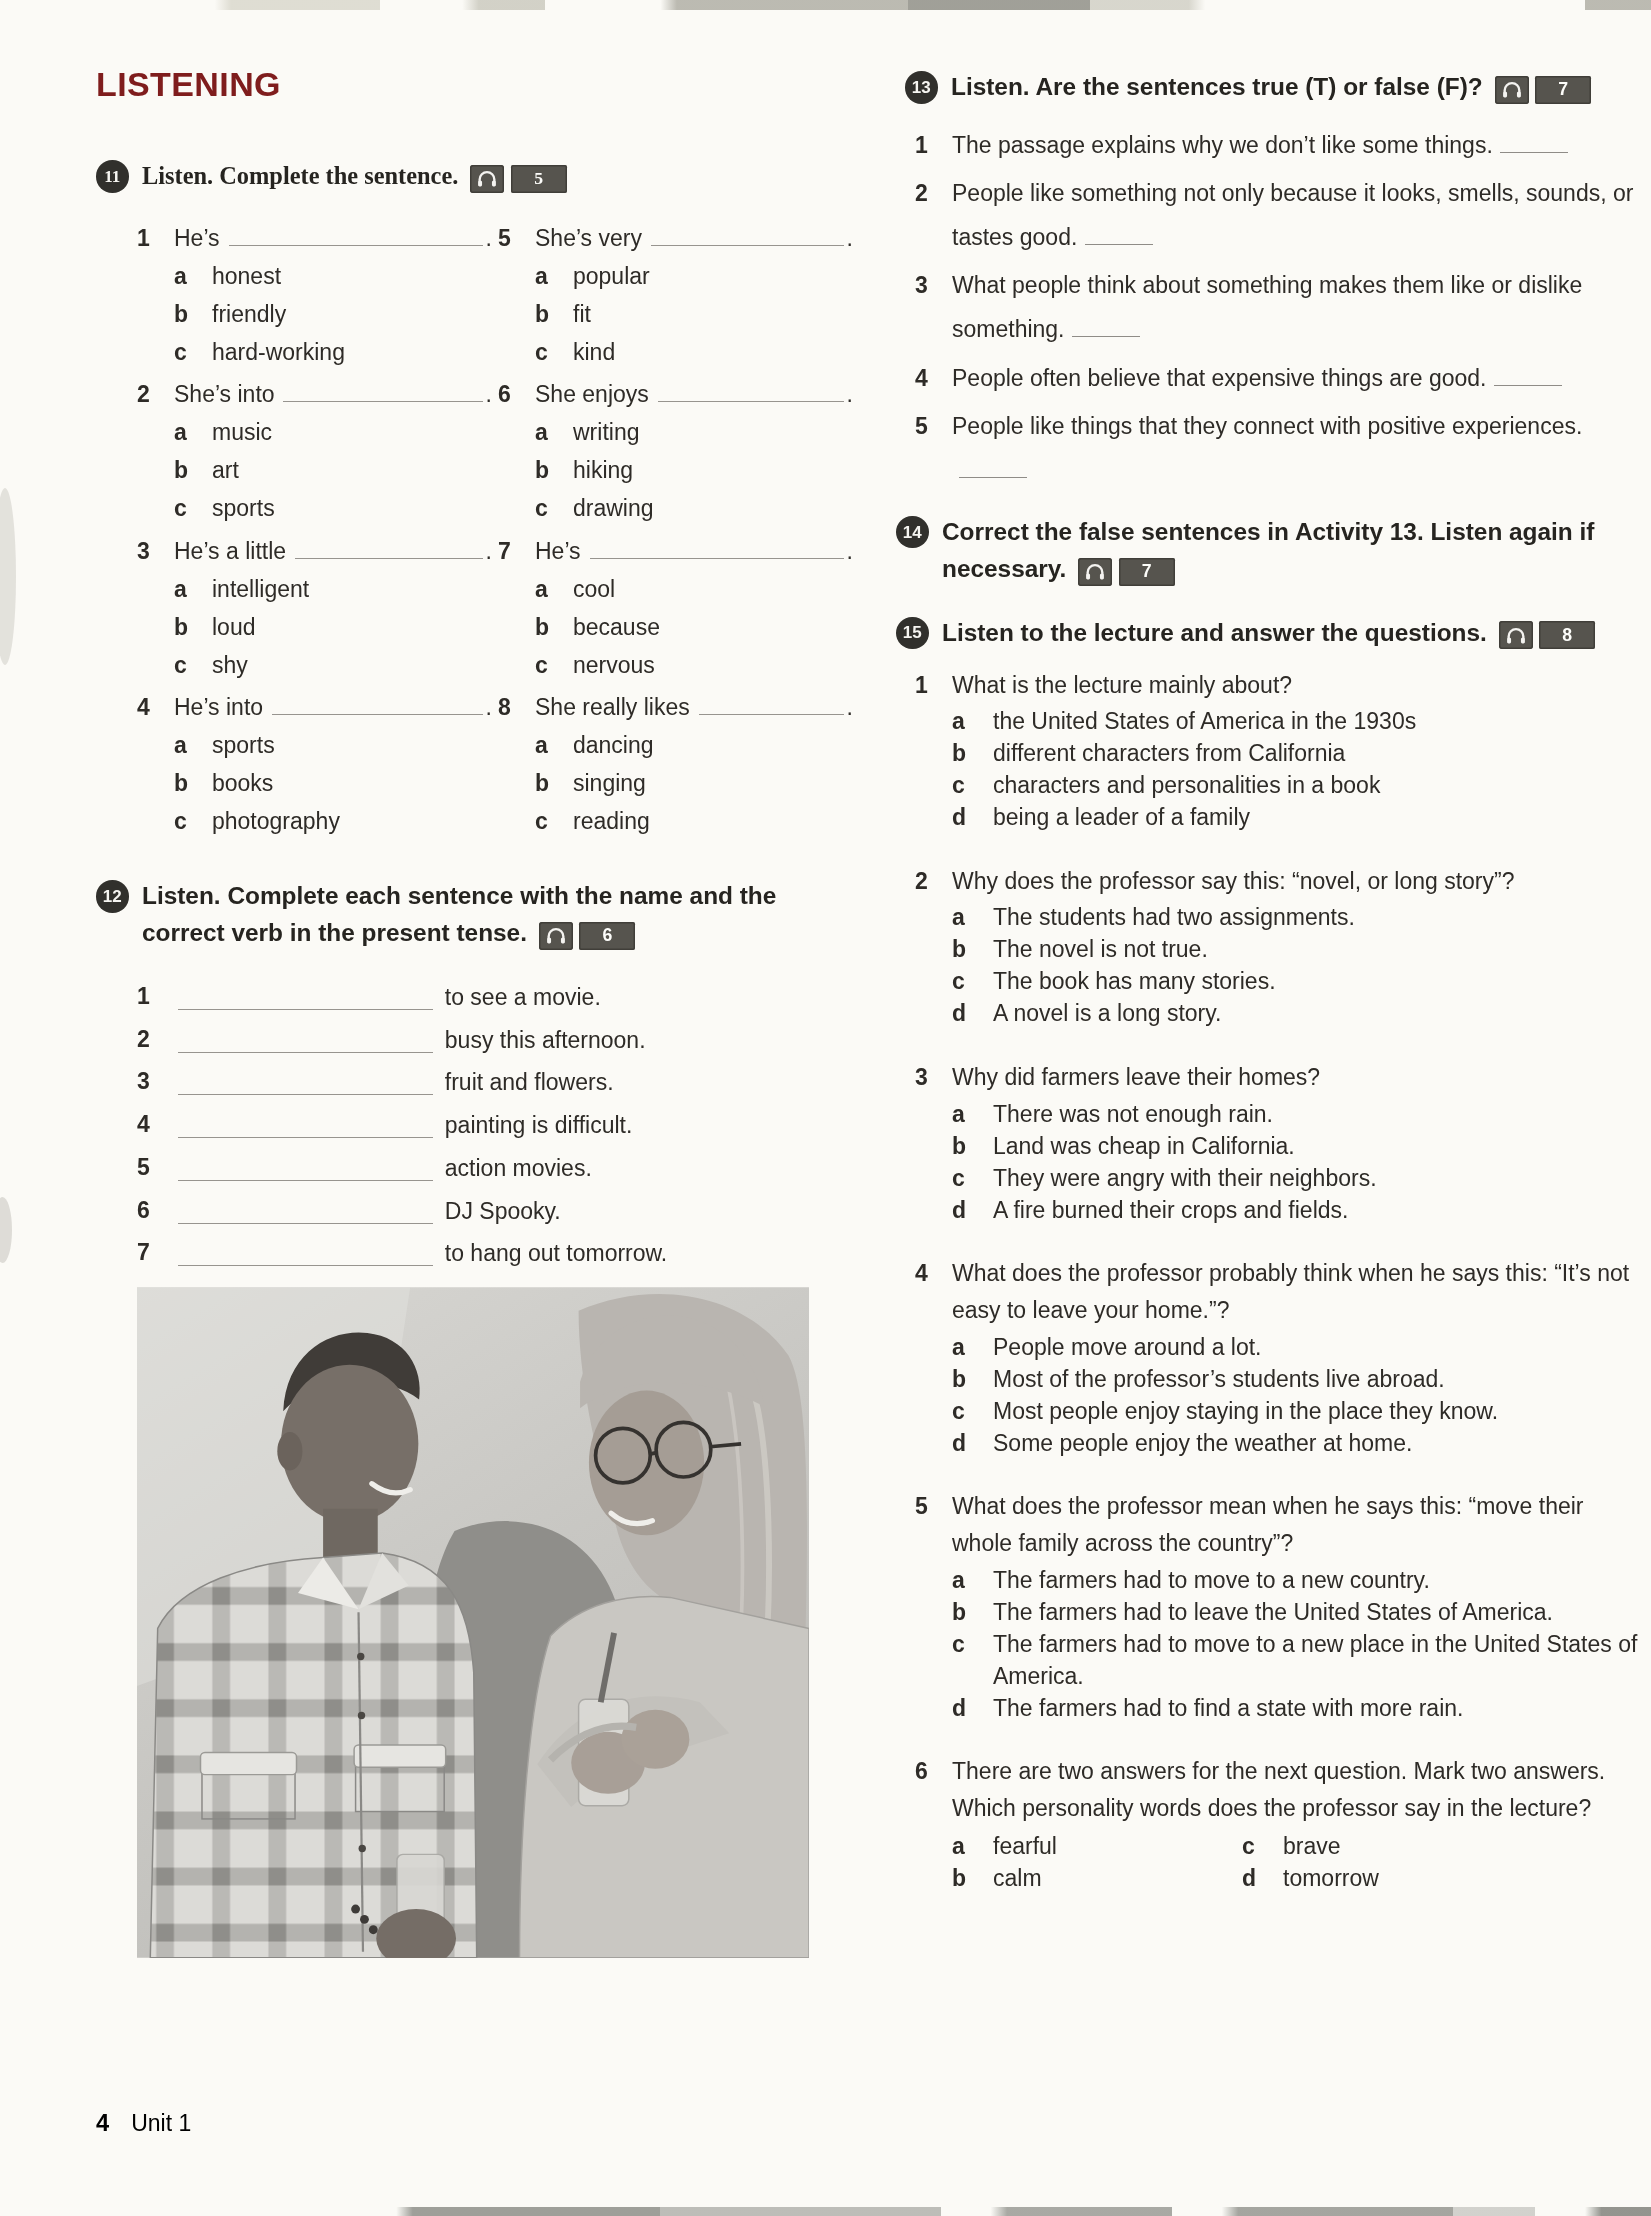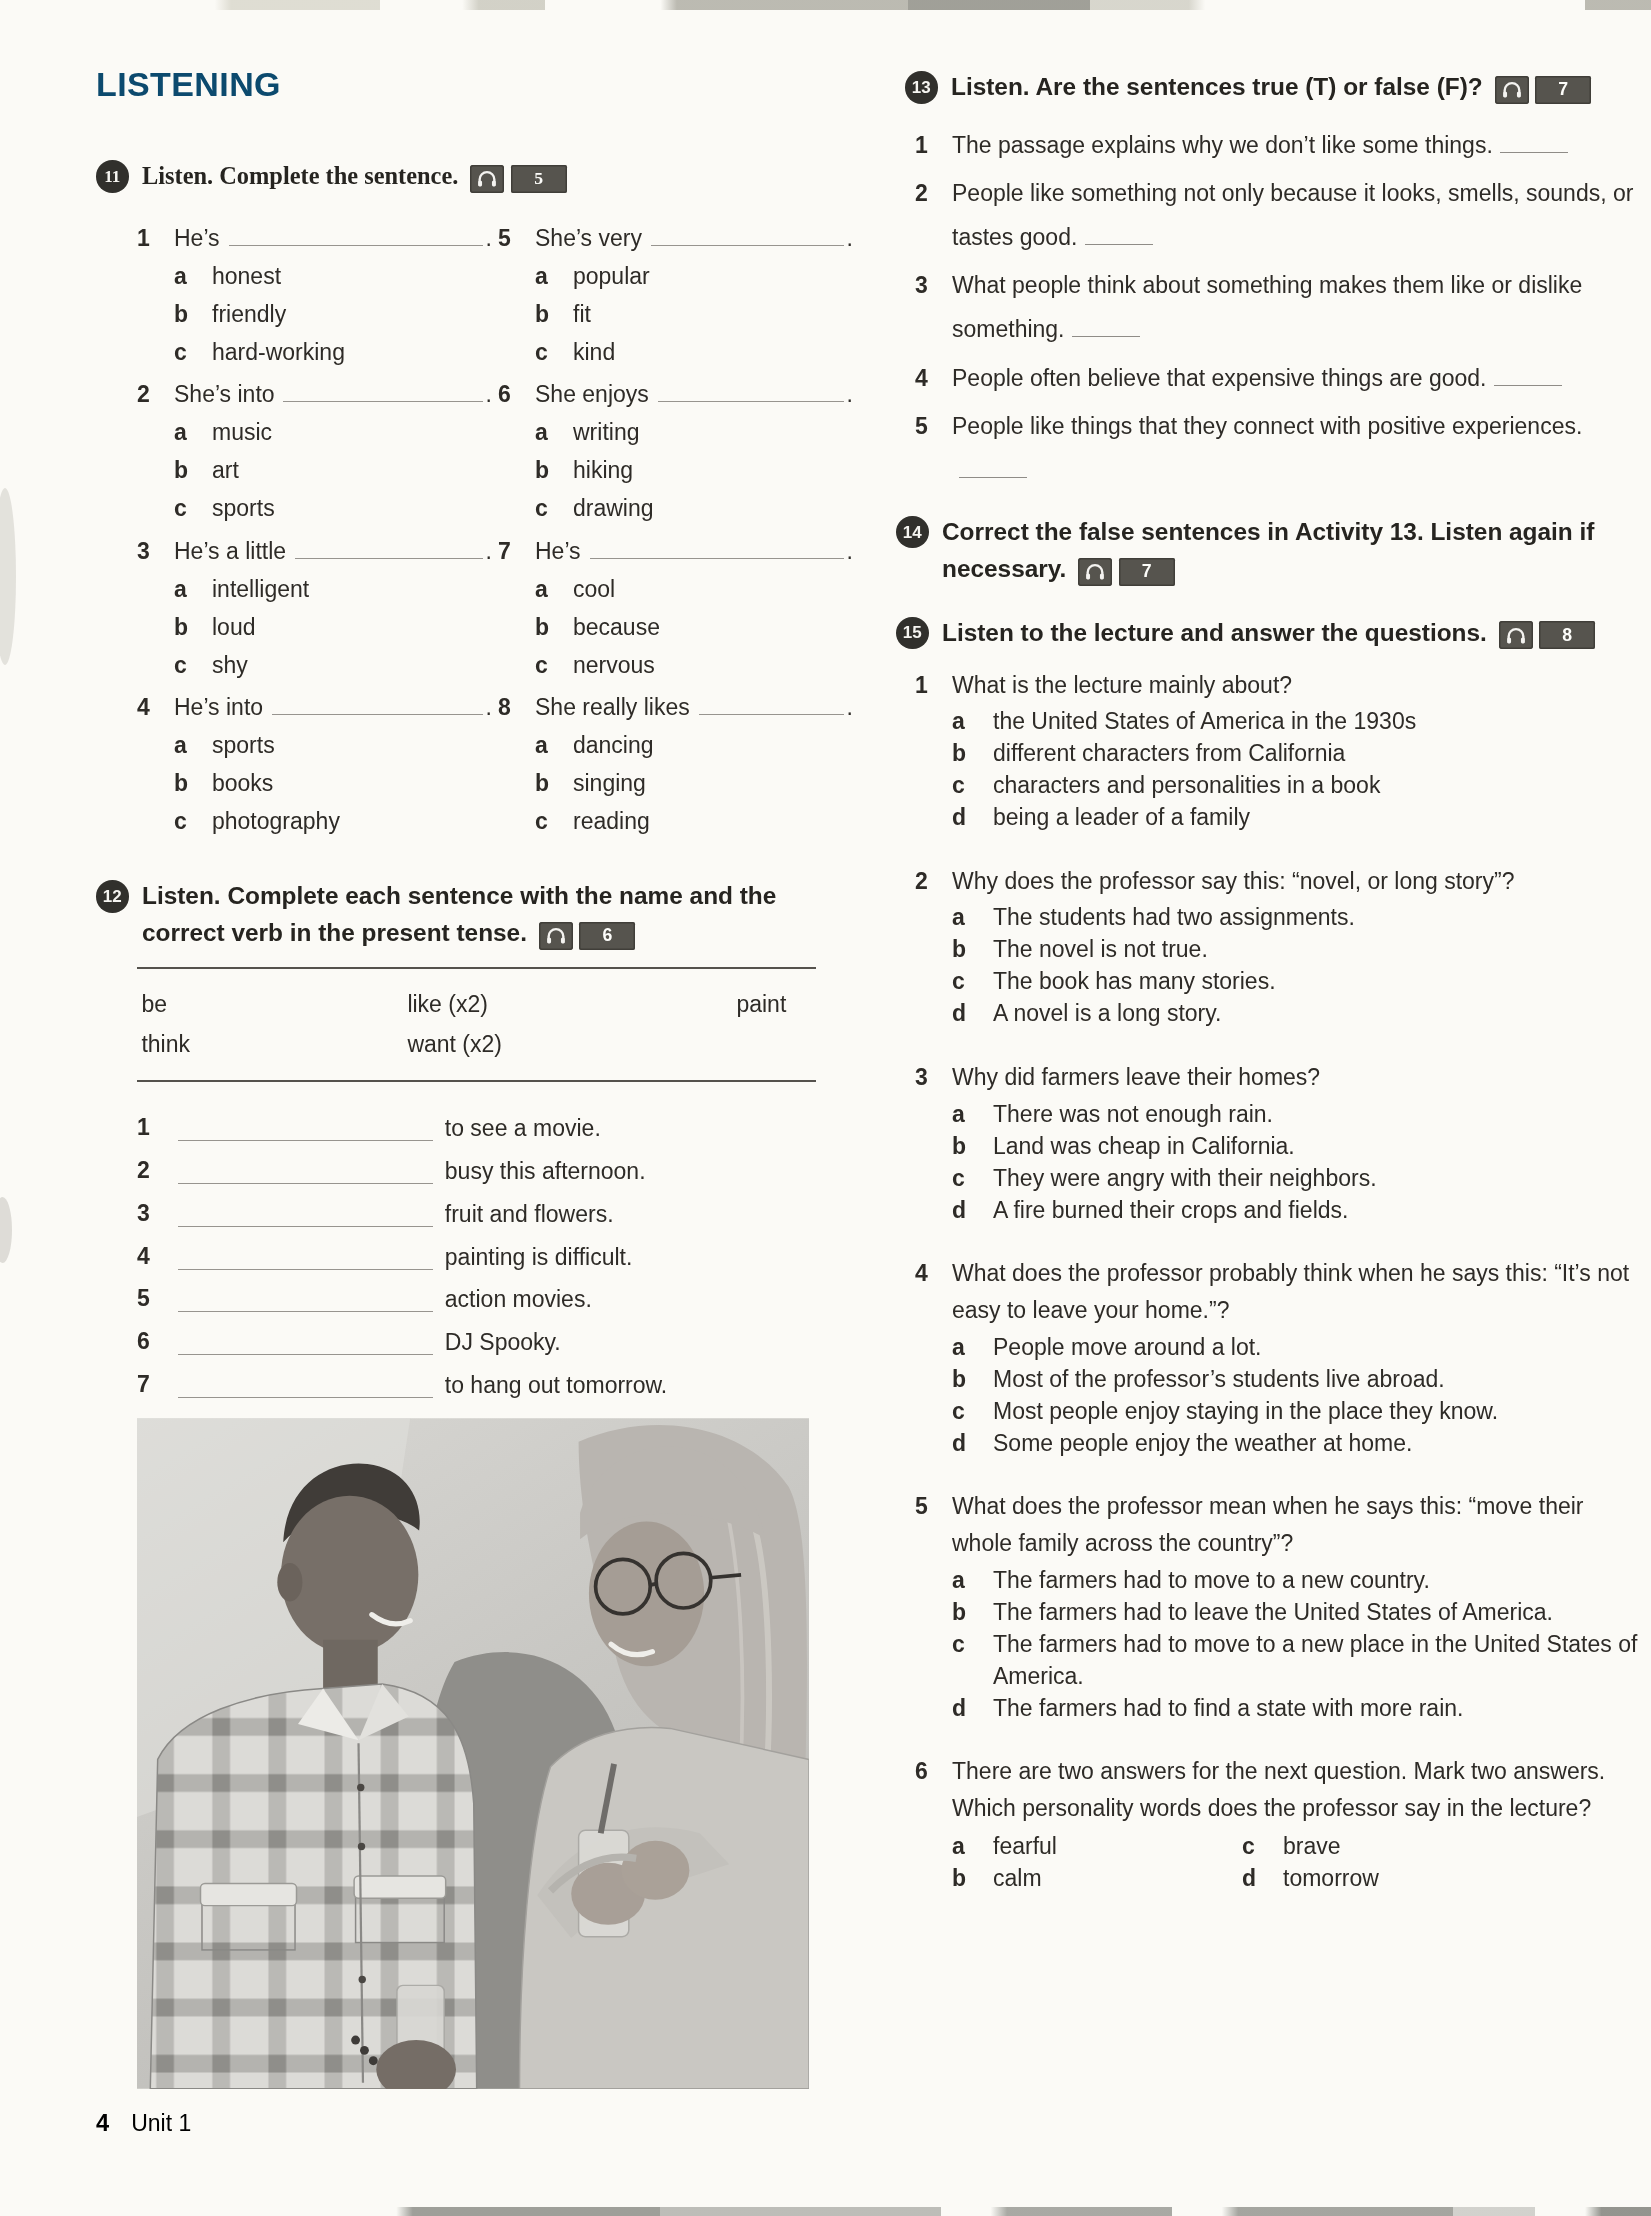--- a/index.html
+++ b/index.html
@@ -15,21 +15,21 @@
       transparent 57% 60%,rgba(45,48,40,.40) 61% 71%,transparent 71% 74%,rgba(45,48,40,.42) 75% 88%,
       rgba(45,48,40,.20) 88% 93%,transparent 93% 96%,rgba(45,48,40,.5) 97% 100%);}
   .scan-left{position:absolute;left:-5.9px;top:488px;width:22px;height:177px;border-radius:50%;
     background:rgba(120,116,105,.18);}
   .scan-left2{position:absolute;left:-7.4px;top:1197px;width:19px;height:66px;border-radius:50%;
     background:rgba(120,116,105,.22);}
 
   .col-left{position:absolute;left:96px;top:0;width:720px;}
   .col-right{position:absolute;left:896px;top:0;width:742px;}
 
-  h1.section{margin:65px 0 0 0;font-size:34px;font-weight:bold;color:#0c4a6e;letter-spacing:0.4px;}
+  h1.section{margin:65px 0 0 0;font-size:34px;font-weight:bold;color:#7f1d1d;letter-spacing:0.4px;}
 
   .act-header{position:relative;padding-left:46px;font-size:24.4px;font-weight:bold;
               line-height:37px;color:#262420;}
   .badge-circle{position:absolute;left:0;top:3px;width:32.5px;height:32.5px;border-radius:50%;
     background:#31302c;color:#f6f5f1;font-size:17px;font-weight:bold;
     display:flex;align-items:center;justify-content:center;}
   .audio{display:inline-flex;align-items:center;gap:6.6px;vertical-align:-4.4px;margin-left:11.8px;}
   .audio-icon{width:34px;height:28px;background:#56544e;border-radius:3px;
     display:inline-flex;align-items:center;justify-content:center;box-shadow:0 0 0 1.5px #403e39 inset;}
   .audio-num{min-width:56px;height:28px;background:#56544e;border-radius:2.2px;color:#fdfdfa;
@@ -228,27 +228,20 @@
             <svg width="22" height="19" viewBox="0 0 24 20">
               <path d="M4 17 v-6 a8 8 0 0 1 16 0 v6" fill="none" stroke="#f4f3f0" stroke-width="2.6" stroke-linecap="round"></path>
               <rect x="2.4" y="12.4" width="4.2" height="6.2" rx="1.5" fill="#f4f3f0"></rect>
               <rect x="17.4" y="12.4" width="4.2" height="6.2" rx="1.5" fill="#f4f3f0"></rect>
             </svg>
           </span>
           <span class="audio-num">6</span>
         </span>
     </div>
 
-    <div class="wordbank indent">
-      <div class="wb-col">be
-think</div>
-      <div class="wb-col">like (x2)
-want (x2)</div>
-      <div class="wb-col">paint</div>
-    </div>
 
     <div class="fill-list indent">
       <div class="fill-row">
           <span class="fnum">1</span>
           <span class="fblank"></span>
           <span class="ftail">to see a movie.</span>
         </div>
       <div class="fill-row">
           <span class="fnum">2</span>
           <span class="fblank"></span>

